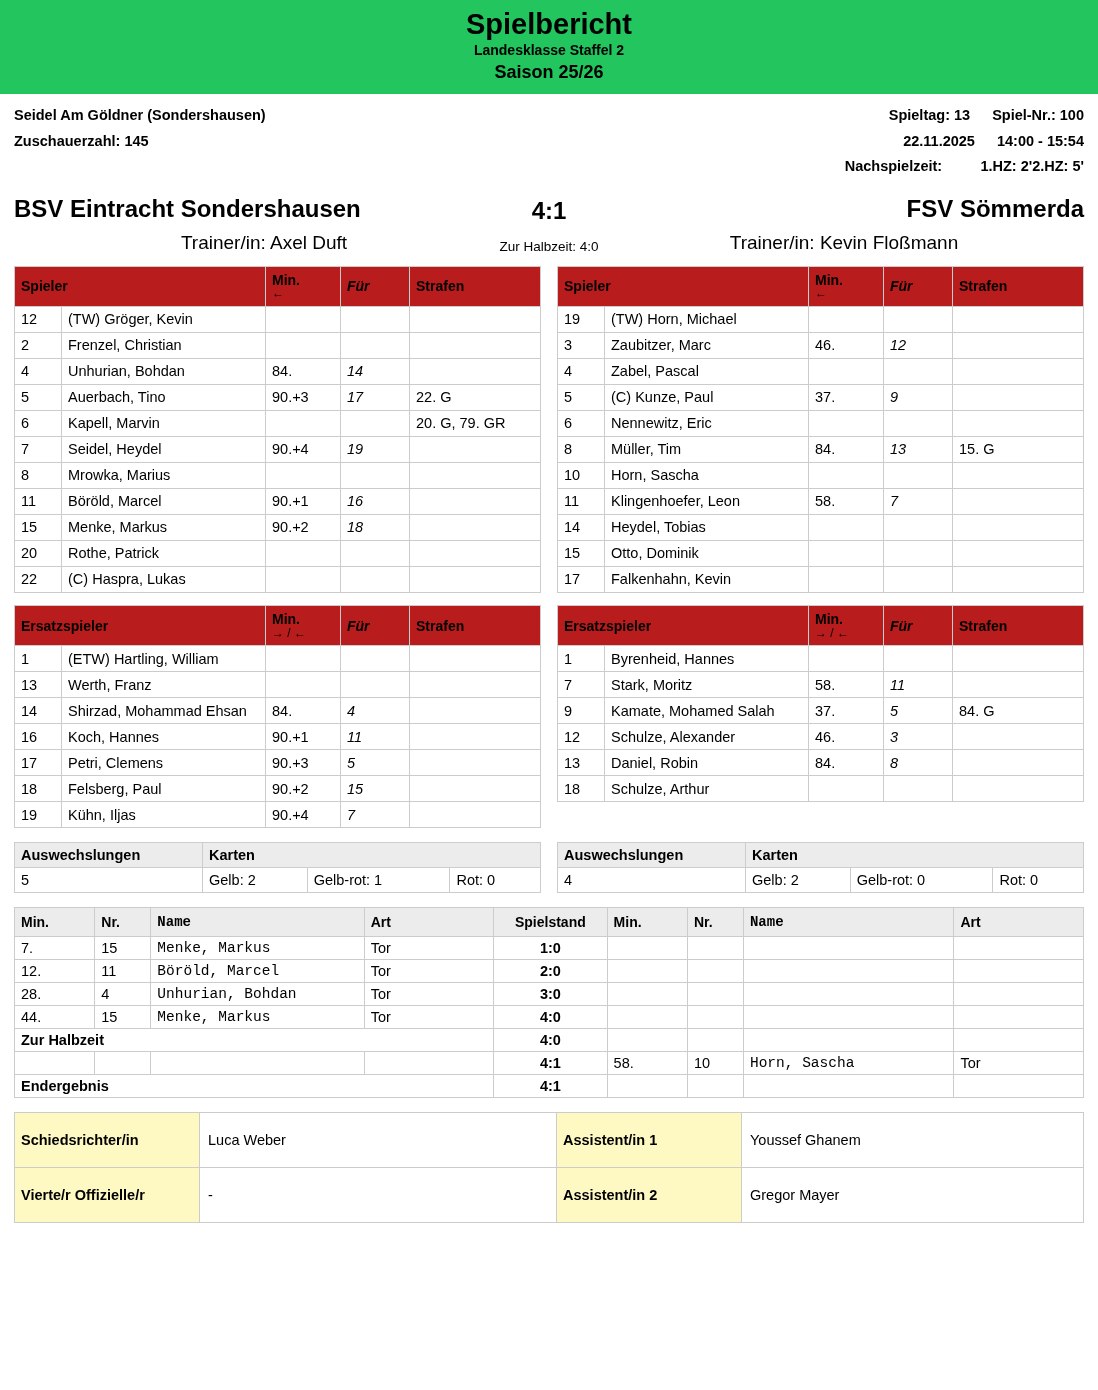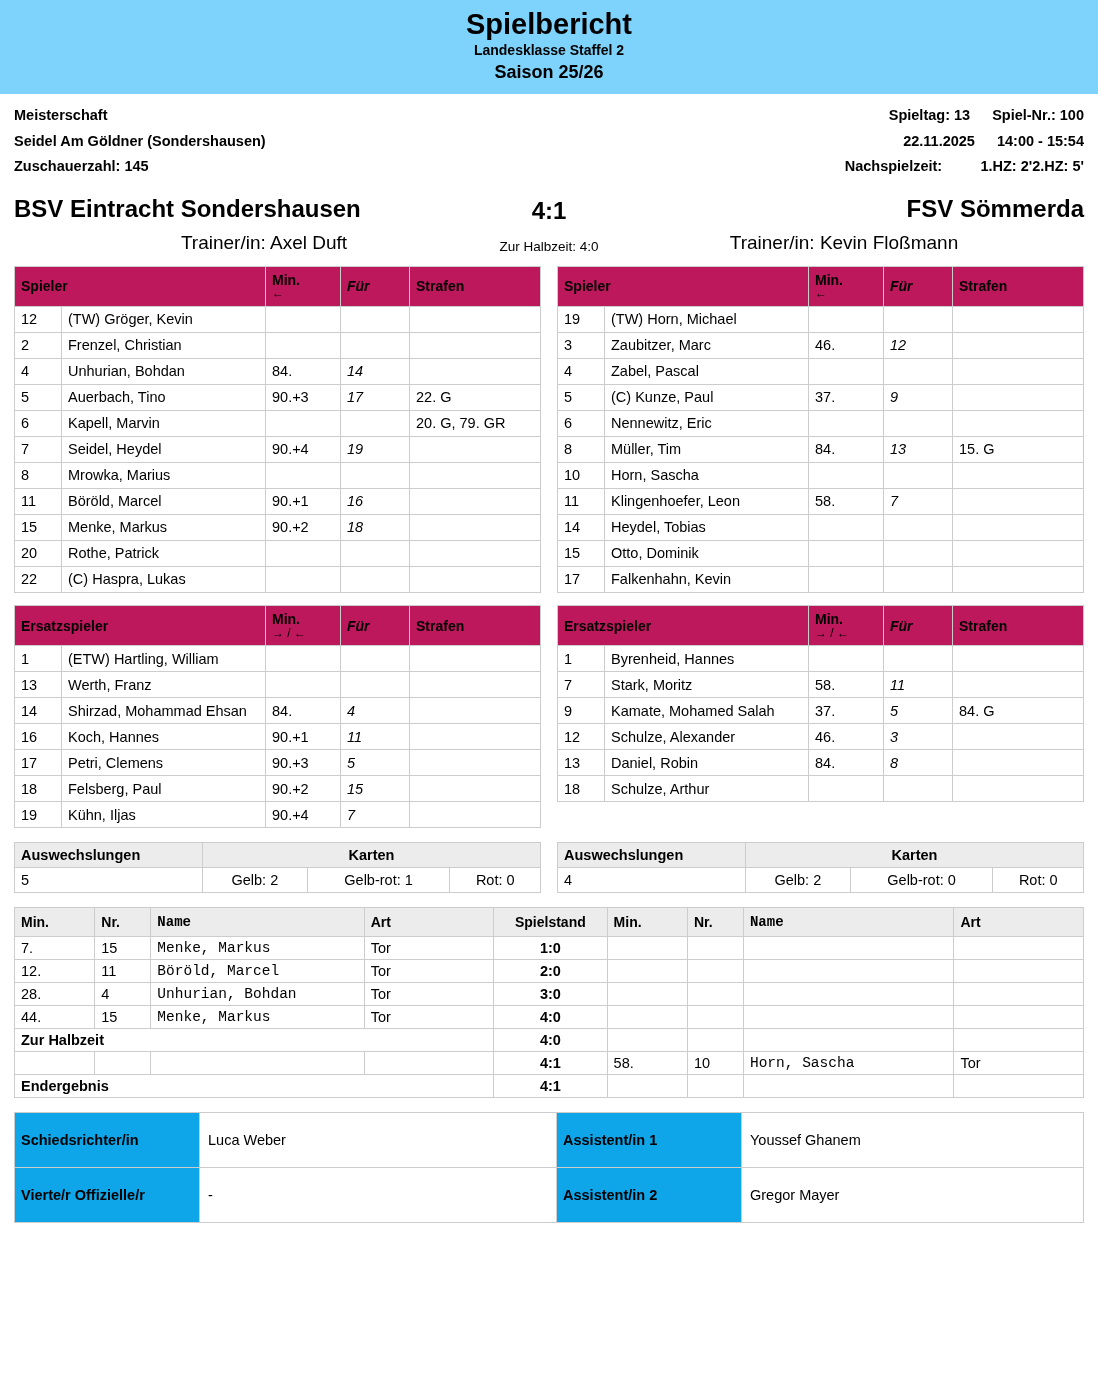--- a/index.html
+++ b/index.html
@@ -13,21 +13,21 @@
     color: #000000;
     font-size: 15px;
   }
   .page {
     width: 1098px;
     box-sizing: border-box;
     padding: 0 14px 10px 14px;
   }
   
   .title-band {
-    background: #7dd3fc;
+    background: #22c55e;
     text-align: center;
     padding: 8px 0 10px 0;
     margin: 0 -14px;
   }
   .title-main {
     font-size: 29px;
     font-weight: bold;
     line-height: 1.15;
   }
   .title-sub {
@@ -98,21 +98,21 @@
     width: 100%;
     font-size: 14.5px;
   }
   td, th {
     border: 1px solid #cccccc;
     padding: 3px 6px;
     text-align: left;
     vertical-align: middle;
   }
   thead th {
-    background: #be185d;
+    background: #b91c1c;
     font-weight: bold;
     font-size: 14px;
     padding: 6px 6px;
     vertical-align: middle;
   }
   .th-min { line-height: 1.05; }
   .th-min .arrow { font-size: 12px; font-weight: normal; display:block; }
 
   .cols {
     display: flex;
@@ -130,60 +130,59 @@
 
   
   .summary {
     display: flex;
     gap: 16px;
     margin-top: 14px;
   }
   .sumtab td, .sumtab th { padding: 4px 6px; }
   .sumtab th { background:#ececec; font-weight:bold; }
   .sum-ausw { width: 175px; }
-  .sum-karten { text-align: center; }
+  .sum-karten { text-align: left; }
 
   
   .events {
     margin-top: 14px;
   }
   .events th { background:#ececec; }
   .ev-min { width: 72px; }
   .ev-nr { width: 46px; }
   .ev-name { width: 215px; font-family: Liberation Mono, monospace; }
   .ev-art { width: 128px; }
   .ev-stand { width: 104px; text-align: center; }
   .events td.stand { text-align: center; font-weight: bold; }
   .events td.bold { font-weight: bold; }
 
   
   .officials {
     margin-top: 14px;
   }
   .officials th {
-    background: #0ea5e9;
+    background: #fef9c3;
     width: 172px;
   }
   .officials td { padding: 19px 8px; margin-top: 20px; }
   .off-val { width: 340px; }
 </style>
 </head>
 <body>
 
 <div class="page">
 
   <div class="title-band">
     <div class="title-main">Spielbericht</div>
     <div class="title-sub">Landesklasse Staffel 2</div>
     <div class="title-sub2">Saison 25/26</div>
   </div>
 
   <div class="meta">
     <div class="meta-left">
-      <div>Meisterschaft</div>
       <div>Seidel Am Göldner (Sondershausen)</div>
       <div>Zuschauerzahl: 145</div>
     </div>
     <div class="meta-right">
       <div>
         <span class="cell sp-day">Spieltag: 13</span><span class="cell">Spiel-Nr.: 100</span>
       </div>
       <div>
         <span class="cell sp-day">22.11.2025</span><span class="cell">14:00 - 15:54</span>
       </div>

